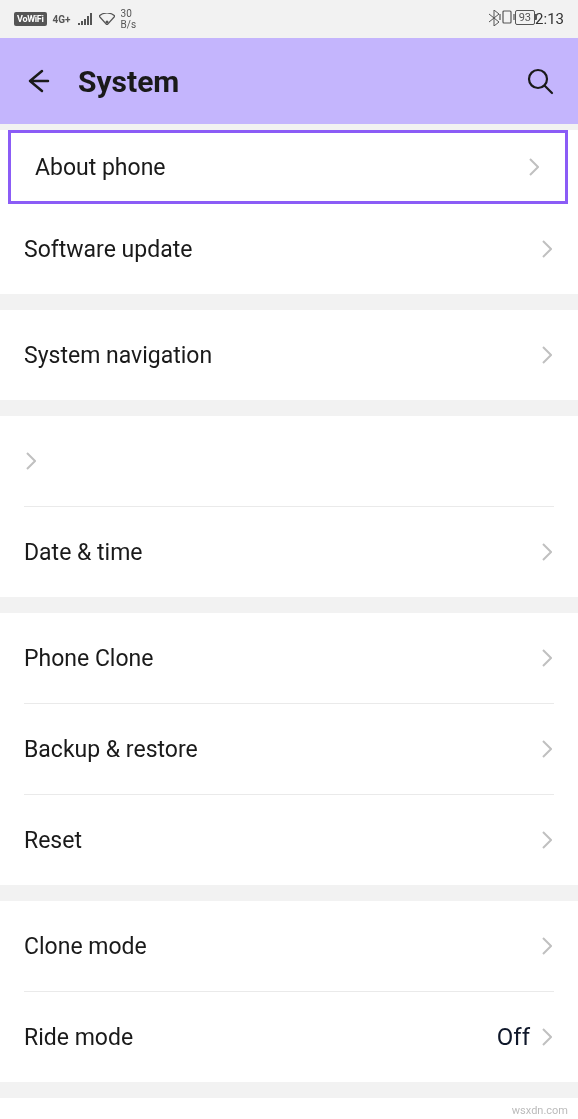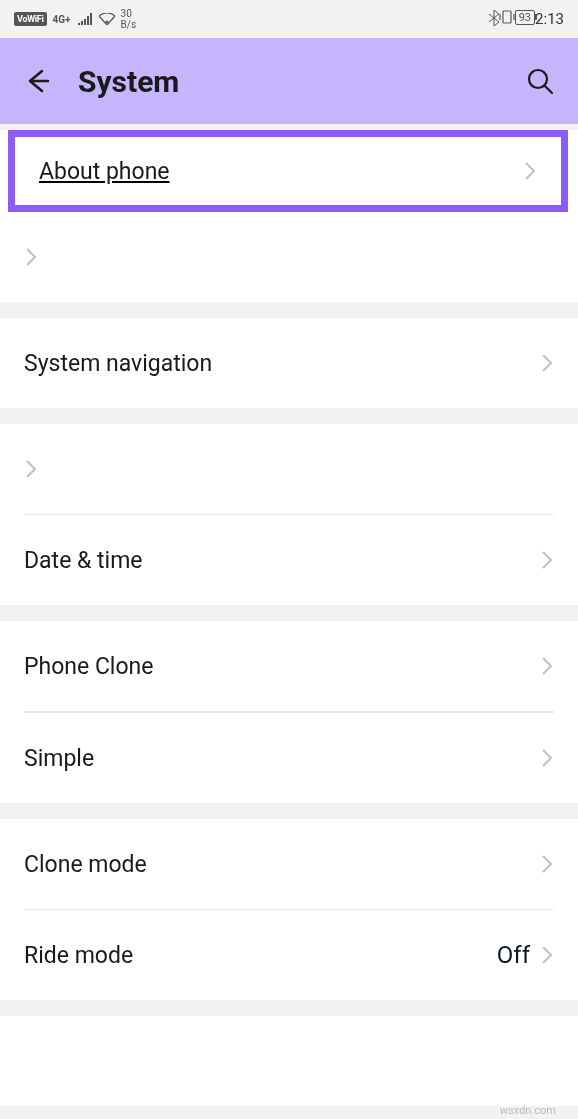--- a/index.html
+++ b/index.html
@@ -138,35 +138,34 @@
       display: flex;
       align-items: center;
       justify-content: center;
     }
     .divider {
       height: 1px;
       background: #eaeaea;
       margin: 0 24px;
     }
     .highlight-box {
-      border: 7px solid #8b5cf6;
+      border: 3px solid #8b5cf6;
       margin: 0 10px 0 8px;
       margin-top: 6px;
-      text-decoration: underline;
     }
     .highlight-box .item {
       min-height: 68px;
     }
     .group-first {
       margin-top: 0;
     }
     .watermark {
       position: absolute;
       bottom: 2px;
-      right: 22px;
+      right: 10px;
       font-size: 11px;
       color: #bbb;
       margin-left: 24px;
     }
     svg { display: block; }
   </style>
 </head>
 <body>
 
 <div class="status-bar">
@@ -226,20 +225,21 @@
     <div class="item">
       <span class="item-label">About phone</span>
       <span class="chevron">
         <svg width="10" height="18" viewBox="0 0 10 18">
             <path d="M1 1l8 8-8 8" fill="none" stroke="#c0c0c0" stroke-width="2"></path>
           </svg>
       </span>
     </div>
   </div>
   <div class="item">
+    <span class="item-label">Software update</span>
     <span class="chevron">
       <svg width="10" height="18" viewBox="0 0 10 18">
           <path d="M1 1l8 8-8 8" fill="none" stroke="#c0c0c0" stroke-width="2"></path>
         </svg>
     </span>
   </div>
 </div>
 
 <div class="group">
   <div class="item">
@@ -274,23 +274,31 @@
 <div class="group">
   <div class="item">
     <span class="item-label">Phone Clone</span>
     <span class="chevron">
       <svg width="10" height="18" viewBox="0 0 10 18">
           <path d="M1 1l8 8-8 8" fill="none" stroke="#c0c0c0" stroke-width="2"></path>
         </svg>
     </span>
   </div>
   <div class="divider"></div>
+  <div class="item">
+    <span class="item-label">Backup &amp; restore</span>
+    <span class="chevron">
+      <svg width="10" height="18" viewBox="0 0 10 18">
+          <path d="M1 1l8 8-8 8" fill="none" stroke="#c0c0c0" stroke-width="2"></path>
+        </svg>
+    </span>
+  </div>
   <div class="divider"></div>
   <div class="item">
-    <span class="item-label">Simple</span>
+    <span class="item-label">Reset</span>
     <span class="chevron">
       <svg width="10" height="18" viewBox="0 0 10 18">
           <path d="M1 1l8 8-8 8" fill="none" stroke="#c0c0c0" stroke-width="2"></path>
         </svg>
     </span>
   </div>
 </div>
 
 <div class="group">
   <div class="item">

